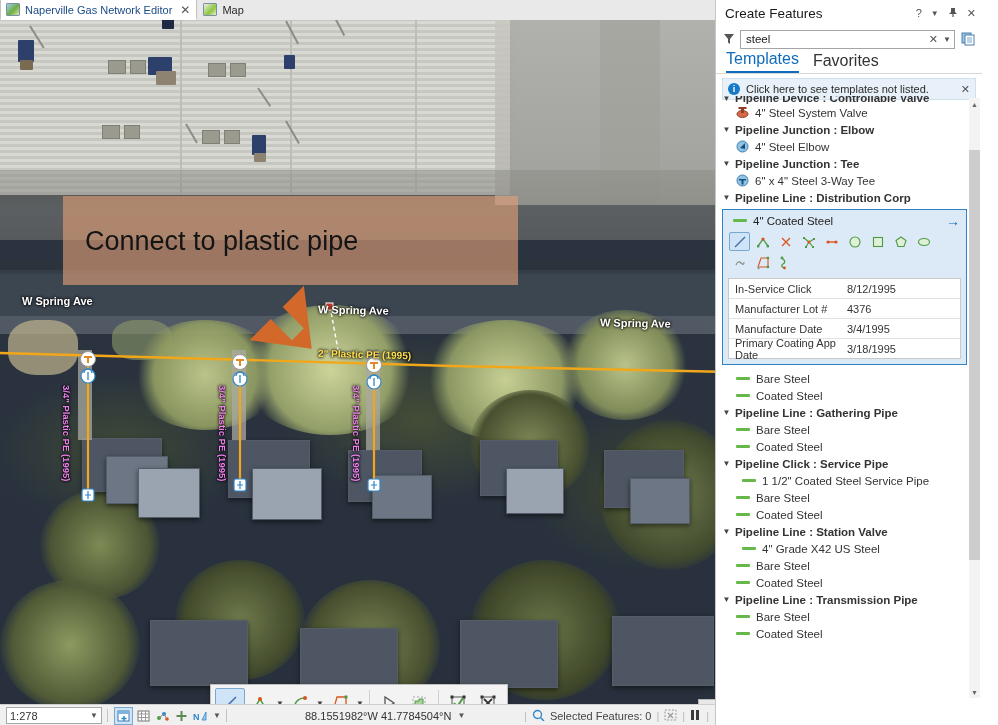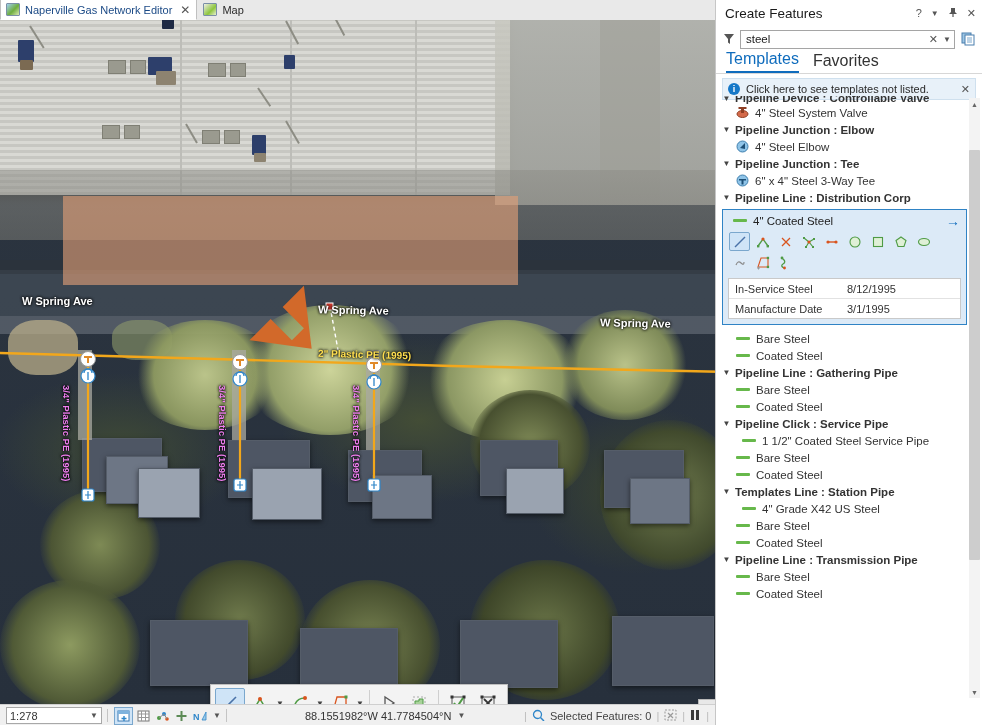--- a/index.html
+++ b/index.html
@@ -293,20 +293,21 @@
     <div style="position:absolute;left:318px;top:329px;font-size:10px;font-weight:bold;color:#ffdf4f;
                 text-shadow:0 0 3px #000,0 0 3px #000;transform:rotate(1.5deg);">2" Plastic PE (1995)</div>
     <div style="position:absolute;left:72px;top:365px;font-size:9.5px;font-weight:bold;color:#f07ef0;
                 text-shadow:0 0 3px #000,0 0 3px #000;transform:rotate(90deg);transform-origin:left top;white-space:nowrap;">3/4" Plastic PE (1995)</div>
     <div style="position:absolute;left:228px;top:365px;font-size:9.5px;font-weight:bold;color:#f07ef0;
                 text-shadow:0 0 3px #000,0 0 3px #000;transform:rotate(90deg);transform-origin:left top;white-space:nowrap;">3/4" Plastic PE (1995)</div>
     <div style="position:absolute;left:362px;top:365px;font-size:9.5px;font-weight:bold;color:#f07ef0;
                 text-shadow:0 0 3px #000,0 0 3px #000;transform:rotate(90deg);transform-origin:left top;white-space:nowrap;">3/4" Plastic PE (1995)</div>
 
     <div class="callout">
+      <div>Connect to plastic pipe</div>
     </div>
 
     <div class="edbar">
       <div class="edgrp">
         <div class="edbtn sel">
           <svg width="18" height="18">
               <line x1="3" y1="15" x2="15" y2="3" stroke="#4a72a8" stroke-width="1.6"></line>
             </svg>
         </div>
         <div class="edbtn">
@@ -641,26 +642,34 @@
             <div class="toolBtn">
               <svg width="14" height="14">
                   <path d="M3,2 q5,4 1,6 q-3,2 1,4" fill="none" stroke="#4f9b45" stroke-width="1.3"></path>
               <circle cx="3" cy="2" r="1.4" fill="#4f9b45"></circle>
                   <circle cx="5.5" cy="12" r="1.4" fill="#d9541e"></circle>
                 </svg>
               </div>
           </div>
           <div class="attrTable">
             <div class="attrRow">
-              <span class="attrK">In-Service Steel</span>
+              <span class="attrK">In-Service Click</span>
               <span class="attrV">8/12/1995</span>
             </div>
             <div class="attrRow">
+              <span class="attrK">Manufacturer Lot #</span>
+              <span class="attrV">4376</span>
+            </div>
+            <div class="attrRow">
               <span class="attrK">Manufacture Date</span>
-              <span class="attrV">3/1/1995</span>
+              <span class="attrV">3/4/1995</span>
+            </div>
+            <div class="attrRow">
+              <span class="attrK">Primary Coating App Date</span>
+              <span class="attrV">3/18/1995</span>
             </div>
           </div>
         </div>
 
         <div class="itmRow">
           <span class="swatch"></span>
           <span>Bare Steel</span>
         </div>
         <div class="itmRow">
           <span class="swatch"></span>
@@ -692,21 +701,21 @@
           <span class="swatch"></span>
           <span>Bare Steel</span>
         </div>
         <div class="itmRow">
           <span class="swatch"></span>
           <span>Coated Steel</span>
         </div>
 
         <div class="grpRow">
           <span class="chev">▼</span>
-          <span>Templates Line : Station Pipe</span>
+          <span>Pipeline Line : Station Valve</span>
         </div>
         <div class="itmRow sub">
           <span class="swatch"></span>
           <span>4" Grade X42 US Steel</span>
         </div>
         <div class="itmRow">
           <span class="swatch"></span>
           <span>Bare Steel</span>
         </div>
         <div class="itmRow">

